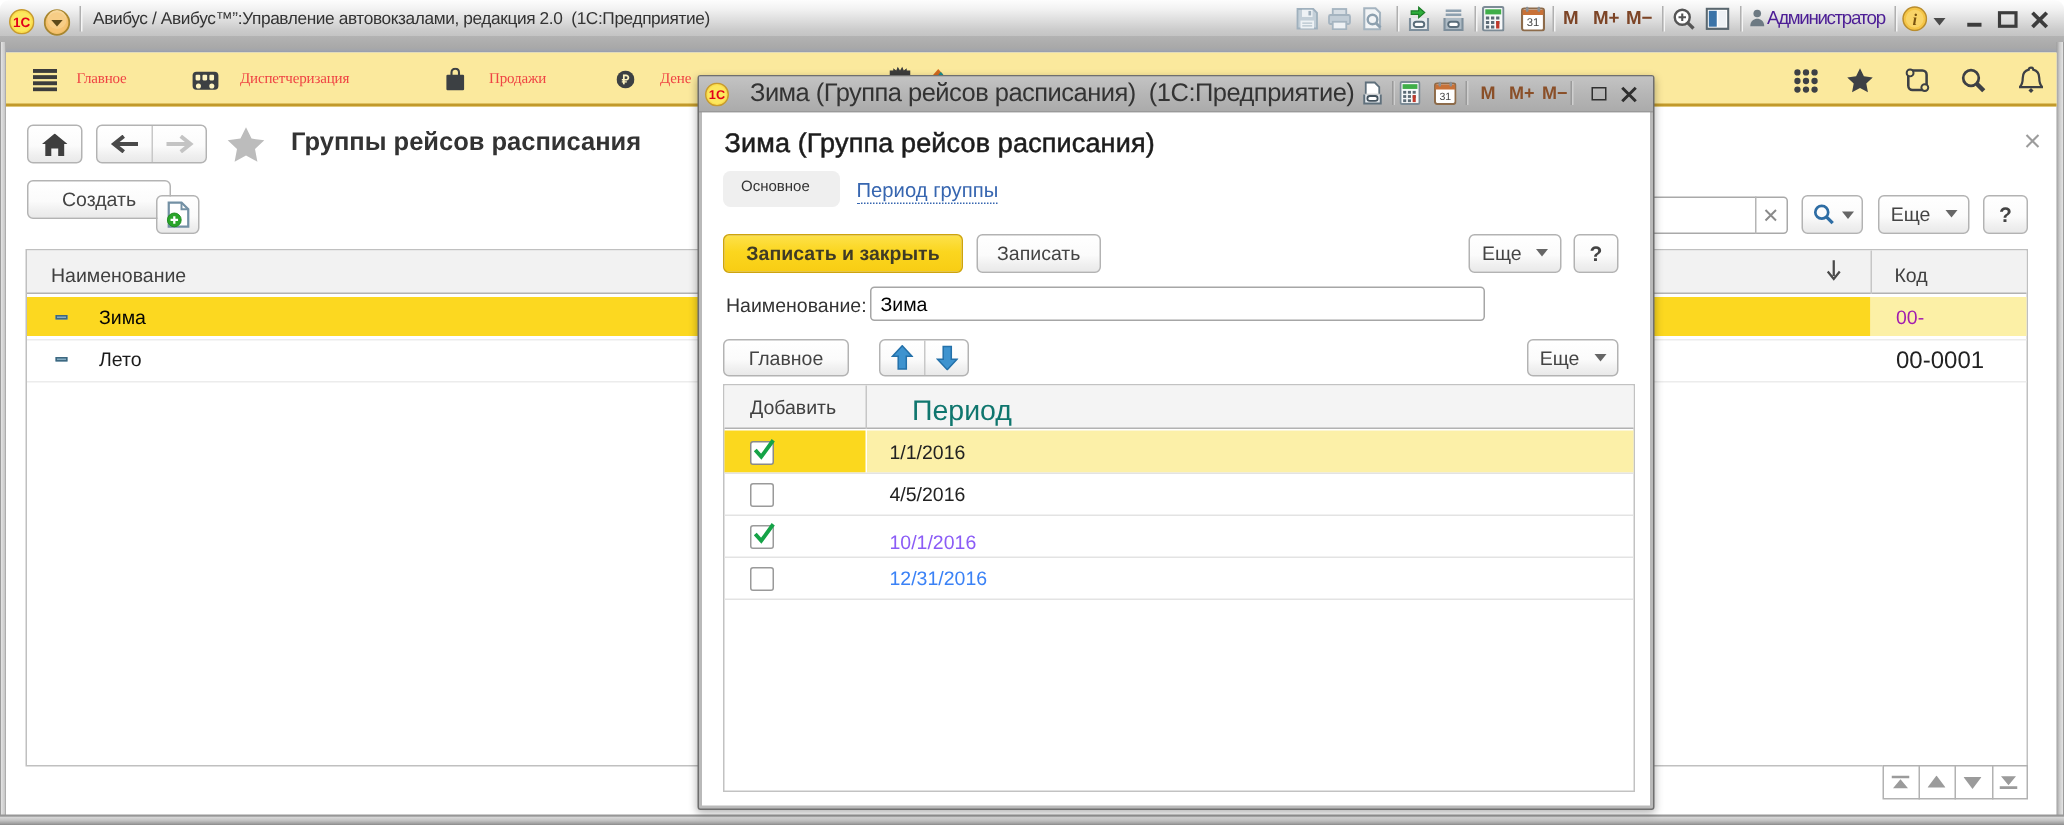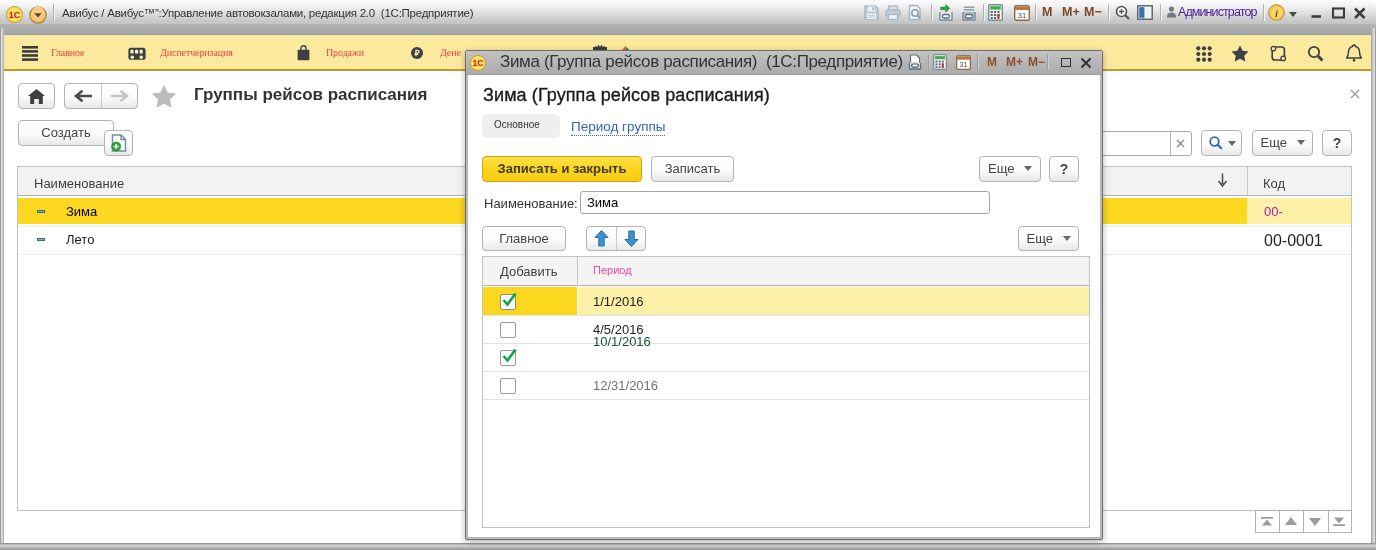--- a/index.html
+++ b/index.html
@@ -362,31 +362,31 @@
 </svg>
 <svg class="abs" style="left:624px;top:230px" width="15" height="17" viewBox="0 0 15 17">
  <path d="M7.5 16.5 L14 9.5 L10.2 9.5 L10.2 1 L4.8 1 L4.8 9.5 L1 9.5 Z" fill="#3e93cf" stroke="#2370a9" stroke-width="1"></path>
 </svg>
 <div class="btn" style="left:1018px;top:226px;width:61px;height:25px;line-height:23px">Еще <span class="caret"></span></div>
 
 <div class="abs" style="left:482px;top:256px;width:608px;height:272px;border:1px solid #c2c2c2;background:#fff"></div>
 <div class="abs thead" style="left:483px;top:257px;width:606px;height:29px;border-bottom:1px solid #b2b2b2;background:#f4f4f4"></div>
 <div class="abs" style="left:500px;top:264px;font-size:13px;color:#404040">Добавить</div>
 <div class="abs" style="left:577px;top:257px;width:1px;height:29px;background:#c6c6c6"></div>
-<div class="abs" style="left:593px;top:264px;font-size:11px;color:#ec4899">Период</div>
+<div class="abs" style="left:608px;top:264px;font-size:19px;color:#0f766e">Период</div>
 
 <div class="abs" style="left:483px;top:287px;width:94px;height:28px;background:#fbd81e"></div>
 <div class="abs" style="left:578px;top:287px;width:511px;height:28px;background:#fcf0a8"></div>
 <div class="abs" style="left:593px;top:294px;font-size:13px;color:#222">1/1/2016</div>
 <div class="abs" style="left:483px;top:315px;width:606px;height:1px;background:#e3e3e3"></div>
 <div class="abs" style="left:593px;top:322px;font-size:13px;color:#222">4/5/2016</div>
 <div class="abs" style="left:483px;top:343px;width:606px;height:1px;background:#e3e3e3"></div>
-<div class="abs" style="left:593px;top:334px;font-size:13px;color:#14532d">10/1/2016</div>
+<div class="abs" style="left:593px;top:354px;font-size:13px;color:#8b5cf6">10/1/2016</div>
 <div class="abs" style="left:483px;top:371px;width:606px;height:1px;background:#e3e3e3"></div>
-<div class="abs" style="left:593px;top:378px;font-size:13px;color:#737373">12/31/2016</div>
+<div class="abs" style="left:593px;top:378px;font-size:13px;color:#3b82f6">12/31/2016</div>
 <div class="abs" style="left:483px;top:399px;width:606px;height:1px;background:#e3e3e3"></div>
 
 <div class="abs" style="left:500px;top:294px;width:16px;height:16px;background:#fff;border:1px solid #8a8a8a;border-radius:2px"></div>
 <svg class="abs" style="left:501px;top:292px" width="17" height="16" viewBox="0 0 17 16">
     <path d="M2.5 8 L6.5 12.5 L14.5 1.5" fill="none" stroke="#15a347" stroke-width="2.6"></path>
   </svg>
 <div class="abs" style="left:500px;top:322px;width:16px;height:16px;background:#fff;border:1px solid #9a9a9a;border-radius:2px"></div>
 <div class="abs" style="left:500px;top:350px;width:16px;height:16px;background:#fff;border:1px solid #9a9a9a;border-radius:2px"></div>
 <svg class="abs" style="left:501px;top:348px" width="17" height="16" viewBox="0 0 17 16">
     <path d="M2.5 8 L6.5 12.5 L14.5 1.5" fill="none" stroke="#15a347" stroke-width="2.6"></path>

